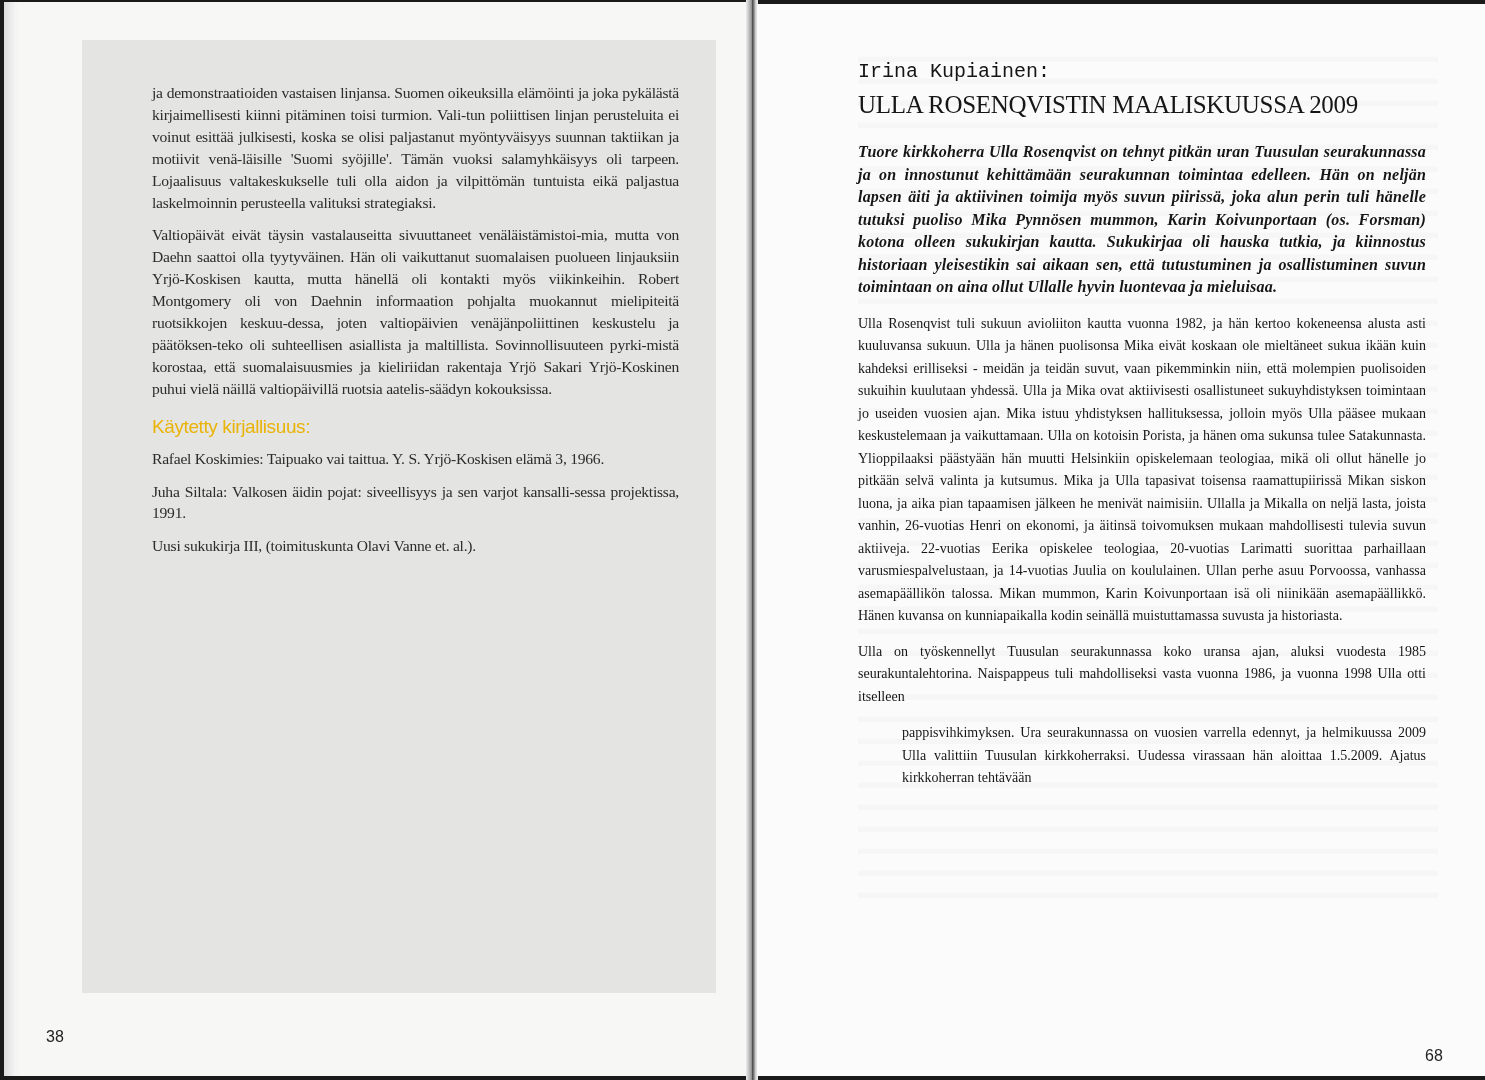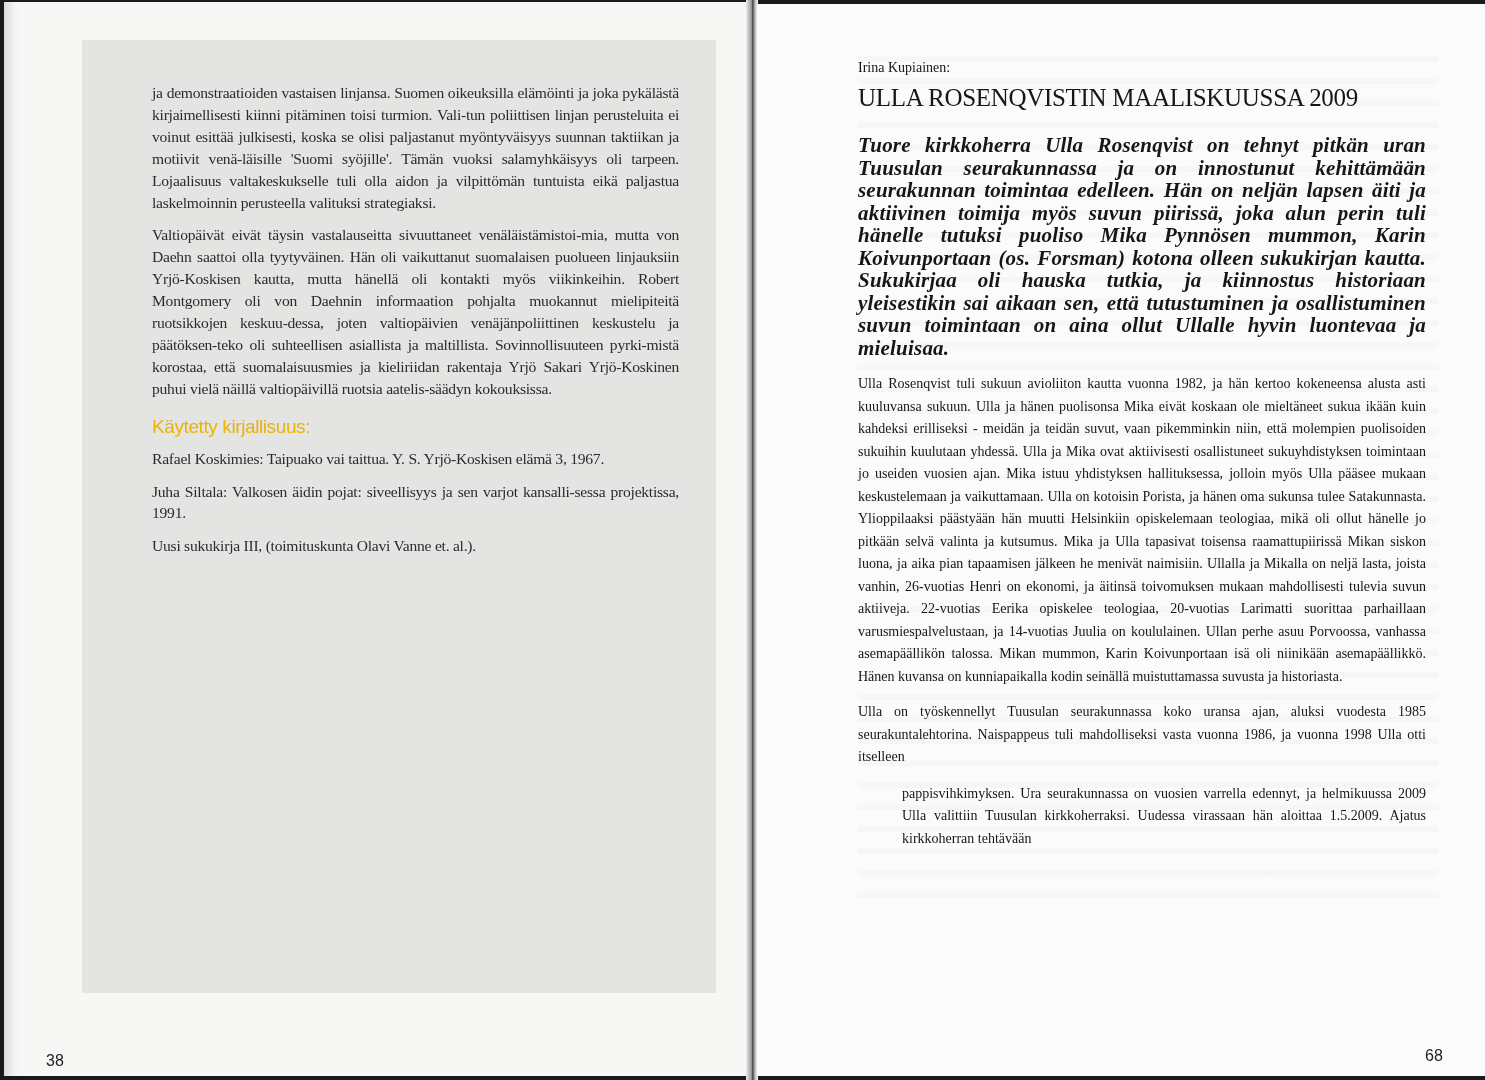--- a/index.html
+++ b/index.html
@@ -35,39 +35,39 @@
     color: #2b2b2b; font-size: 15.6px; line-height: 21.9px;
     text-align: justify; letter-spacing: -0.25px;
   }
   .left-text p { margin: 0 0 11px 0; }
   .refs-heading {
     font-family: "Liberation Sans", sans-serif; font-size: 19px; color: #eab308;
     margin: 16px 0 10px 0; letter-spacing: -0.4px;
   }
   .ref { margin: 0 0 9px 0; }
   .page-num-left {
-    position: absolute; left: 46px; top: 1052px;
+    position: absolute; left: 46px; top: 1028px;
     font-family: "Liberation Sans", sans-serif; font-size: 16px; color: #222;
   }
   .page-num-right {
     position: absolute; left: 1425px; top: 1047px;
     font-family: "Liberation Sans", sans-serif; font-size: 16px; color: #222;
   }
   .right-content {
     position: absolute; left: 858px; top: 60px; width: 568px; color: #161616;
   }
   .author {
-    font-family: Liberation Serif, serif; font-size: 14px; margin: 0 0 8px 0;
+    font-family: Liberation Mono, monospace; font-size: 20px; margin: 0 0 8px 0;
   }
   .title {
     font-family: Liberation Serif, serif; font-size: 25px; margin: 0 0 22px 0;
     letter-spacing: -0.3px;
   }
   .lead {
-    font-style: italic; font-weight: bold; font-size: 21px; line-height: 22.5px;
+    font-style: italic; font-weight: bold; font-size: 16px; line-height: 22.5px;
     text-align: justify; margin: 0 0 14px 0; letter-spacing: 0.2px;
   }
   .body-p {
     font-size: 14px; line-height: 22.5px; text-align: justify; margin: 0 0 13px 0;
   }
   .body-p.cont { margin-top: 14px; margin-left: 44px; }
   .bleed {
     position: absolute; left: 858px; top: 40px; width: 580px; height: 870px;
     background: repeating-linear-gradient(to bottom, rgba(0,0,0,0) 0px, rgba(0,0,0,0) 16px, rgba(0,0,0,0.018) 17px, rgba(0,0,0,0.018) 22px);
     pointer-events: none;
@@ -78,21 +78,21 @@
 
 <div class="spread">
   <div class="page-left"></div>
   <div class="page-left-edge"></div>
   <div class="shade-box"></div>
 
   <div class="left-text">
     <p>ja demonstraatioiden vastaisen linjansa. Suomen oikeuksilla elämöinti ja joka pykälästä kirjaimellisesti kiinni pitäminen toisi turmion. Vali-tun poliittisen linjan perusteluita ei voinut esittää julkisesti, koska se olisi paljastanut myöntyväisyys suunnan taktiikan ja motiivit venä-läisille 'Suomi syöjille'. Tämän vuoksi salamyhkäisyys oli tarpeen. Lojaalisuus valtakeskukselle tuli olla aidon ja vilpittömän tuntuista eikä paljastua laskelmoinnin perusteella valituksi strategiaksi.</p>
     <p>Valtiopäivät eivät täysin vastalauseitta sivuuttaneet venäläistämistoi-mia, mutta von Daehn saattoi olla tyytyväinen. Hän oli vaikuttanut suomalaisen puolueen linjauksiin Yrjö-Koskisen kautta, mutta hänellä oli kontakti myös viikinkeihin. Robert Montgomery oli von Daehnin informaation pohjalta muokannut mielipiteitä ruotsikkojen keskuu-dessa, joten valtiopäivien venäjänpoliittinen keskustelu ja päätöksen-teko oli suhteellisen asiallista ja maltillista. Sovinnollisuuteen pyrki-mistä korostaa, että suomalaisuusmies ja kieliriidan rakentaja Yrjö Sakari Yrjö-Koskinen puhui vielä näillä valtiopäivillä ruotsia aatelis-säädyn kokouksissa.</p>
     <div class="refs-heading">Käytetty kirjallisuus:</div>
-    <p class="ref">Rafael Koskimies: Taipuako vai taittua. Y. S. Yrjö-Koskisen elämä 3, 1967.</p>
+    <p class="ref">Rafael Koskimies: Taipuako vai taittua. Y. S. Yrjö-Koskisen elämä 3, 1966.</p>
     <p class="ref">Juha Siltala: Valkosen äidin pojat: siveellisyys ja sen varjot kansalli-sessa projektissa, 1991.</p>
     <p class="ref">Uusi sukukirja III, (toimituskunta Olavi Vanne et. al.).</p>
   </div>
 
   <div class="page-num-left">38</div>
 
   <div class="gutter"></div>
 
   <div class="page-right"></div>
   <div class="bleed"></div>

